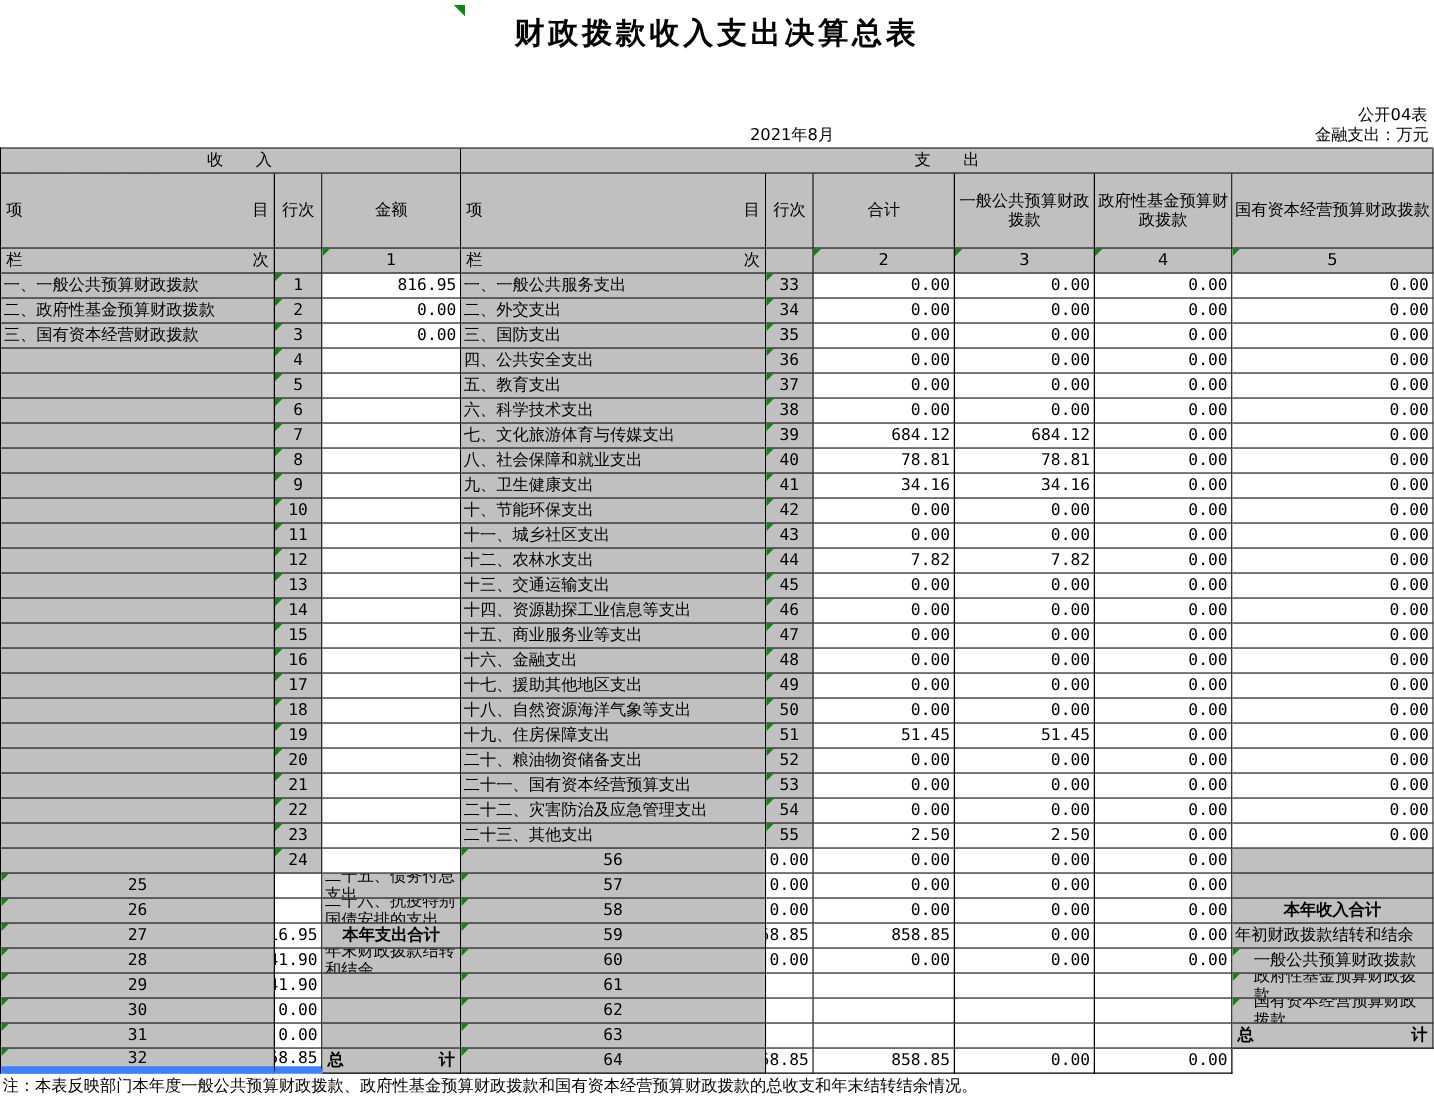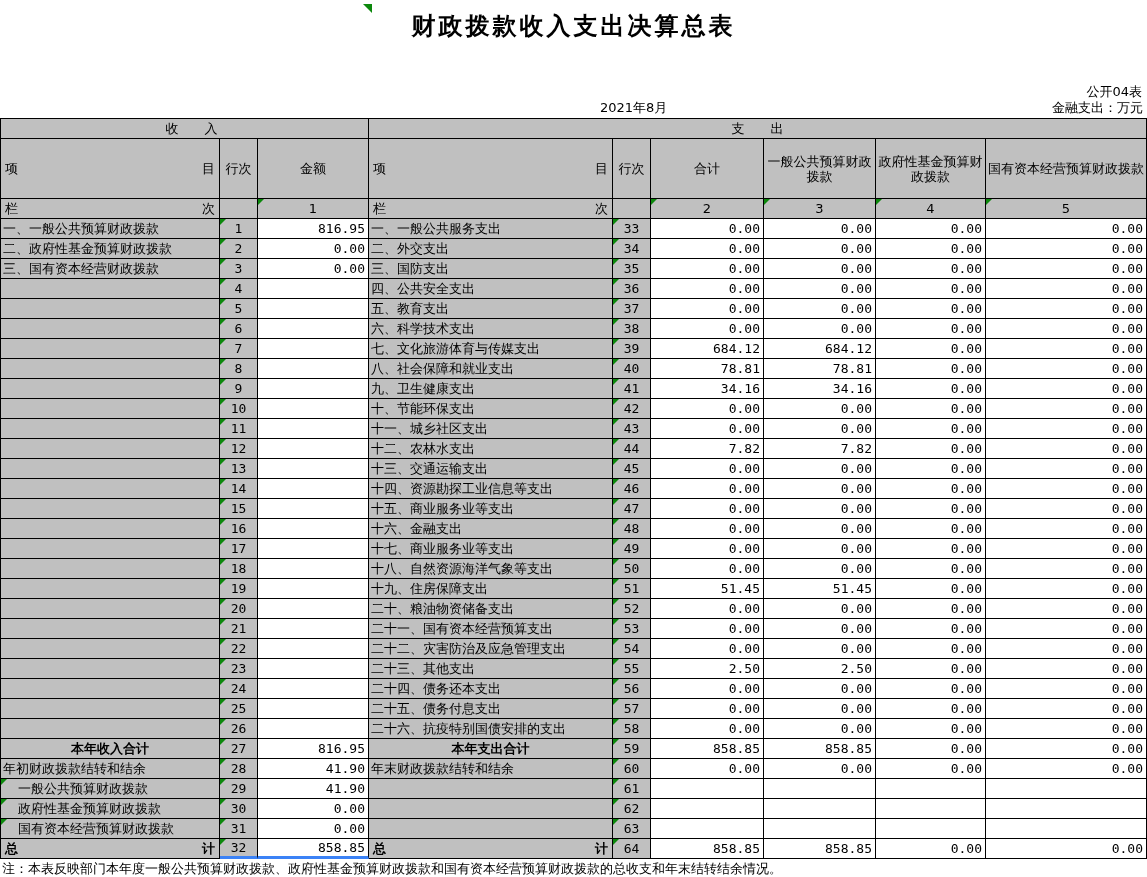--- a/index.html
+++ b/index.html
@@ -25,21 +25,21 @@
   .sp3{grid-column:1/4;padding-left:16px;}
   .sp6{grid-column:4/10;text-align:center;}
   .num{background:#ffffff;justify-content:flex-end;padding-right:3px;
        font-family:"DejaVu Sans Mono","Liberation Mono",monospace;font-size:13px;}
   .rowno{justify-content:center;font-family:"DejaVu Sans Mono","Liberation Mono",monospace;font-size:13px;}
   .bold{font-weight:bold;}
   .center{justify-content:center;}
   .indent{padding-left:17px;}
   .tri::before{content:"";position:absolute;top:0;left:0;width:0;height:0;
                border-top:6px solid #0c880c;border-right:6px solid transparent;}
-  .thickb{border-bottom:3px solid #3b82f6;}
+  .thickb{border-bottom:6px solid #3b82f6;}
   .spreaded{justify-content:space-between;padding:0 4px;}
   .note{position:absolute;top:860px;left:2px;font-size:13px;white-space:nowrap;}
 </style>
 </head>
 <body>
 
 <div id="screen">
   <div class="wedge"></div>
   <div class="title">财政拨款收入支出决算总表</div>
   <div class="docno">公开04表</div>
@@ -224,21 +224,21 @@
       <div class="c num"></div>
       <div class="c ">十六、金融支出</div>
       <div class="c rowno tri">48</div>
       <div class="c num">0.00</div>
       <div class="c num">0.00</div>
       <div class="c num">0.00</div>
       <div class="c num">0.00</div>
       <div class="c "></div>
       <div class="c rowno tri">17</div>
       <div class="c num"></div>
-      <div class="c ">十七、商业服务业等支出</div>
+      <div class="c ">十七、援助其他地区支出</div>
       <div class="c rowno tri">49</div>
       <div class="c num">0.00</div>
       <div class="c num">0.00</div>
       <div class="c num">0.00</div>
       <div class="c num">0.00</div>
       <div class="c "></div>
       <div class="c rowno tri">18</div>
       <div class="c num"></div>
       <div class="c ">十八、自然资源海洋气象等支出</div>
       <div class="c rowno tri">50</div>
@@ -287,21 +287,20 @@
       <div class="c num"></div>
       <div class="c ">二十三、其他支出</div>
       <div class="c rowno tri">55</div>
       <div class="c num">2.50</div>
       <div class="c num">2.50</div>
       <div class="c num">0.00</div>
       <div class="c num">0.00</div>
       <div class="c "></div>
       <div class="c rowno tri">24</div>
       <div class="c num"></div>
-      <div class="c ">二十四、债务还本支出</div>
       <div class="c rowno tri">56</div>
       <div class="c num">0.00</div>
       <div class="c num">0.00</div>
       <div class="c num">0.00</div>
       <div class="c num">0.00</div>
       <div class="c "></div>
       <div class="c rowno tri">25</div>
       <div class="c num"></div>
       <div class="c ">二十五、债务付息支出</div>
       <div class="c rowno tri">57</div>

